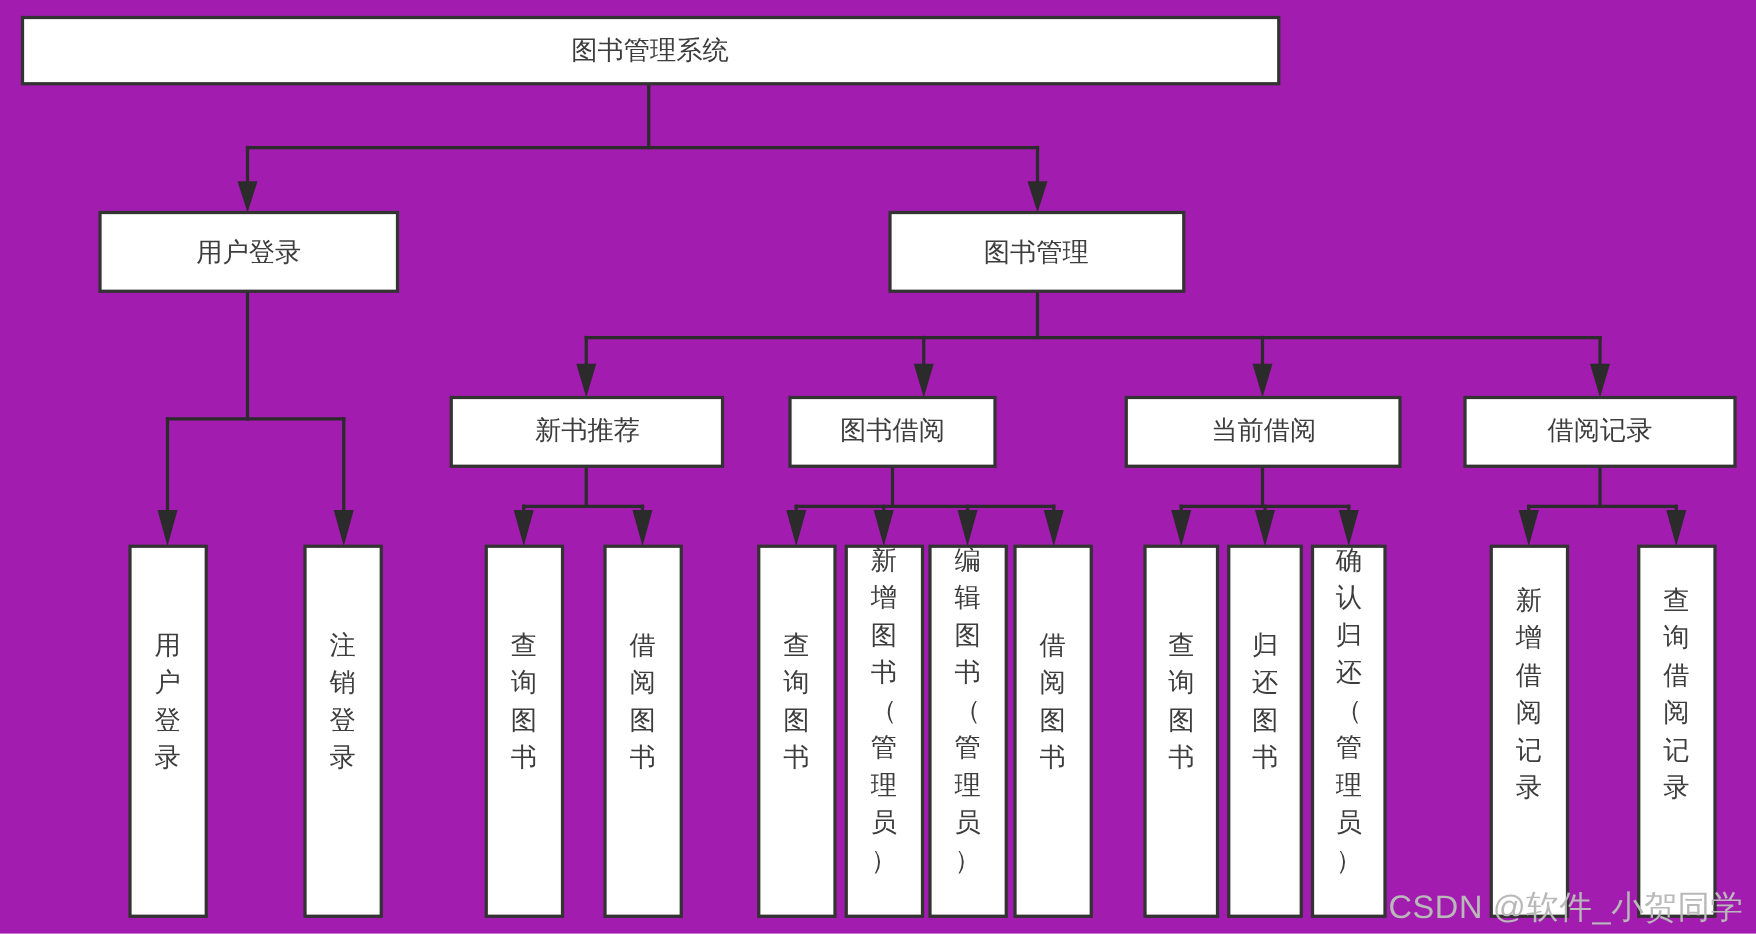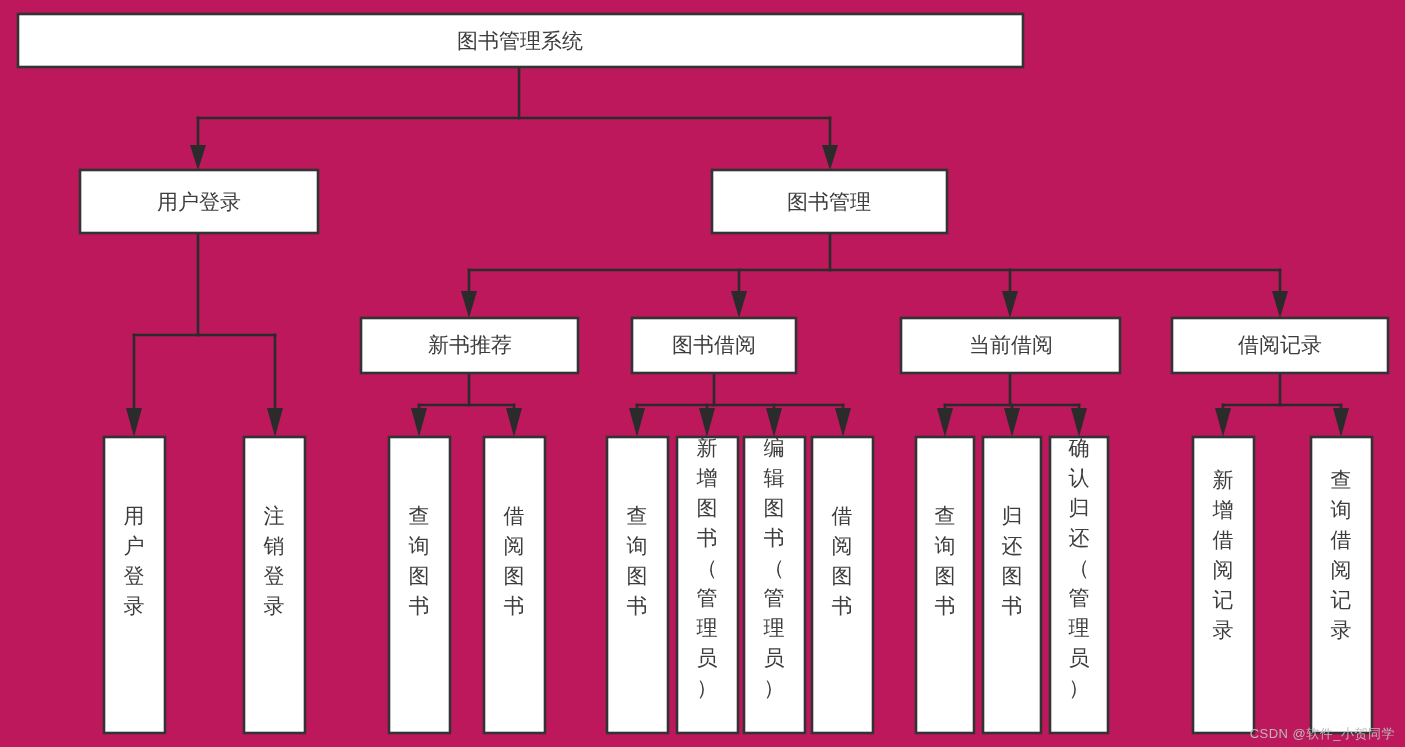--- a/index.html
+++ b/index.html
@@ -7,21 +7,21 @@
     padding: 0;
     background: #ffffff;
   }
   body {
     font-family: "Liberation Sans", "DejaVu Sans", sans-serif;
   }
   #canvas {
     position: relative;
     width: 1405px;
     height: 747px;
-    background: #be185d;
+    background: #a21caf;
     overflow: hidden;
   }
   svg.diagram {
     position: absolute;
     left: 0;
     top: 0;
     width: 1405px;
     height: 747px;
   }
   .node-box {
@@ -50,21 +50,21 @@
     fill: #3d3d3d;
     font-family: "Liberation Sans", "DejaVu Sans", sans-serif;
     font-size: 21px;
     text-anchor: middle;
   }
   .watermark {
     position: absolute;
     right: 10px;
     bottom: 4px;
     font-family: "Liberation Sans", "DejaVu Sans", sans-serif;
-    font-size: 13px;
+    font-size: 26px;
     color: #b9b9b9;
     white-space: nowrap;
     letter-spacing: 0.5px;
   }
 </style>
 </head>
 <body>
 
 <div id="canvas">
 

